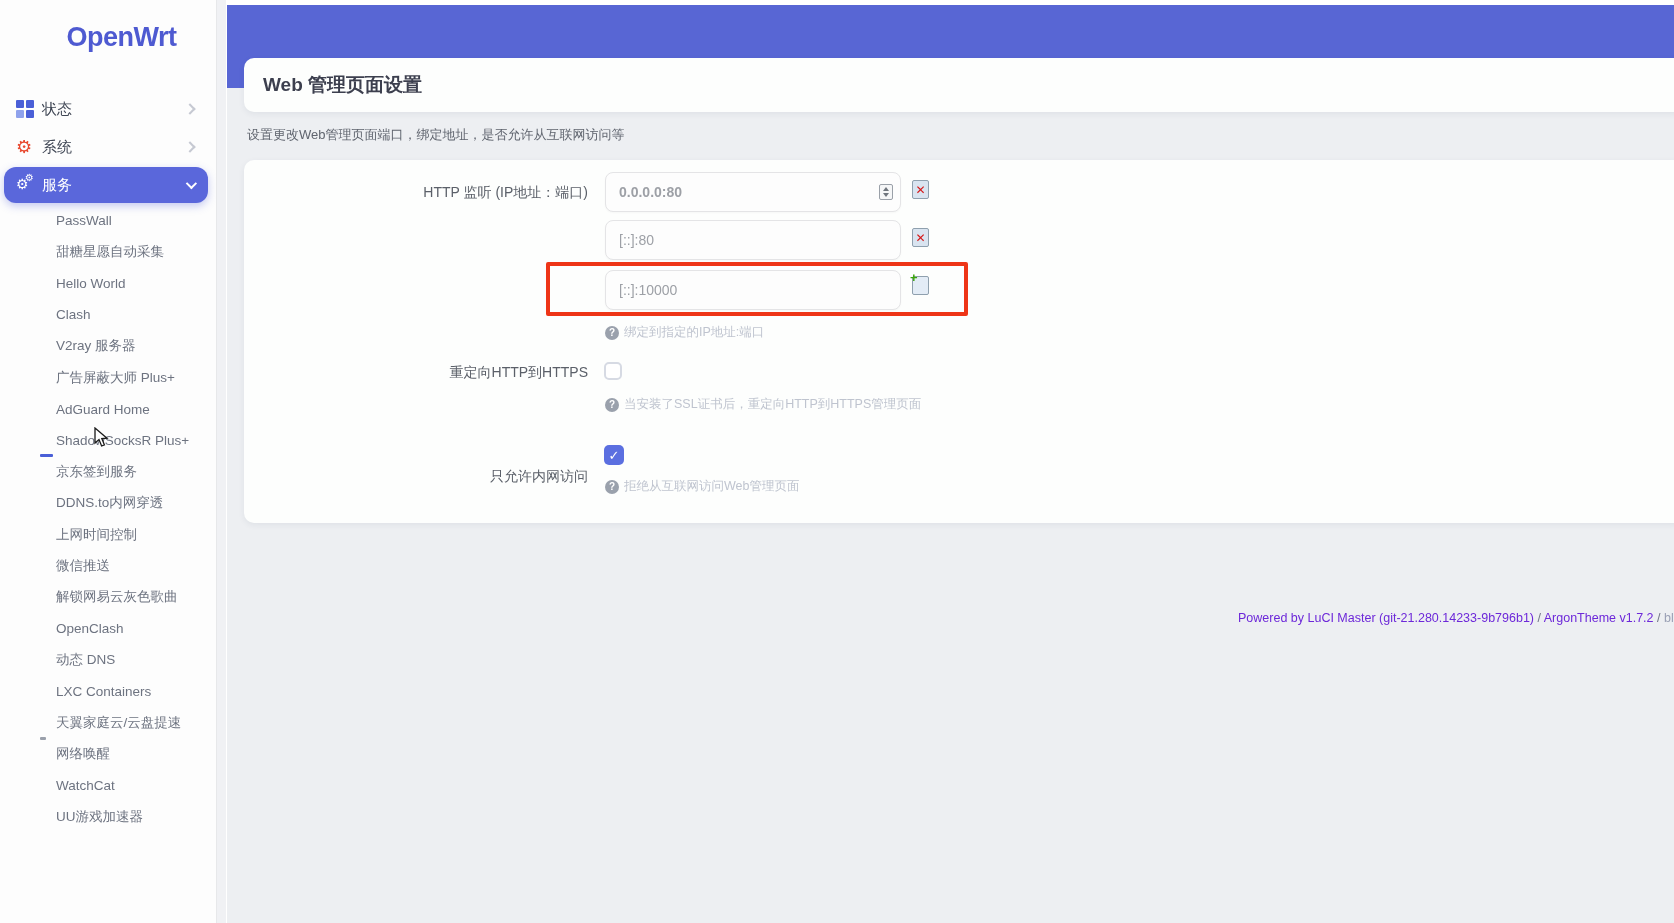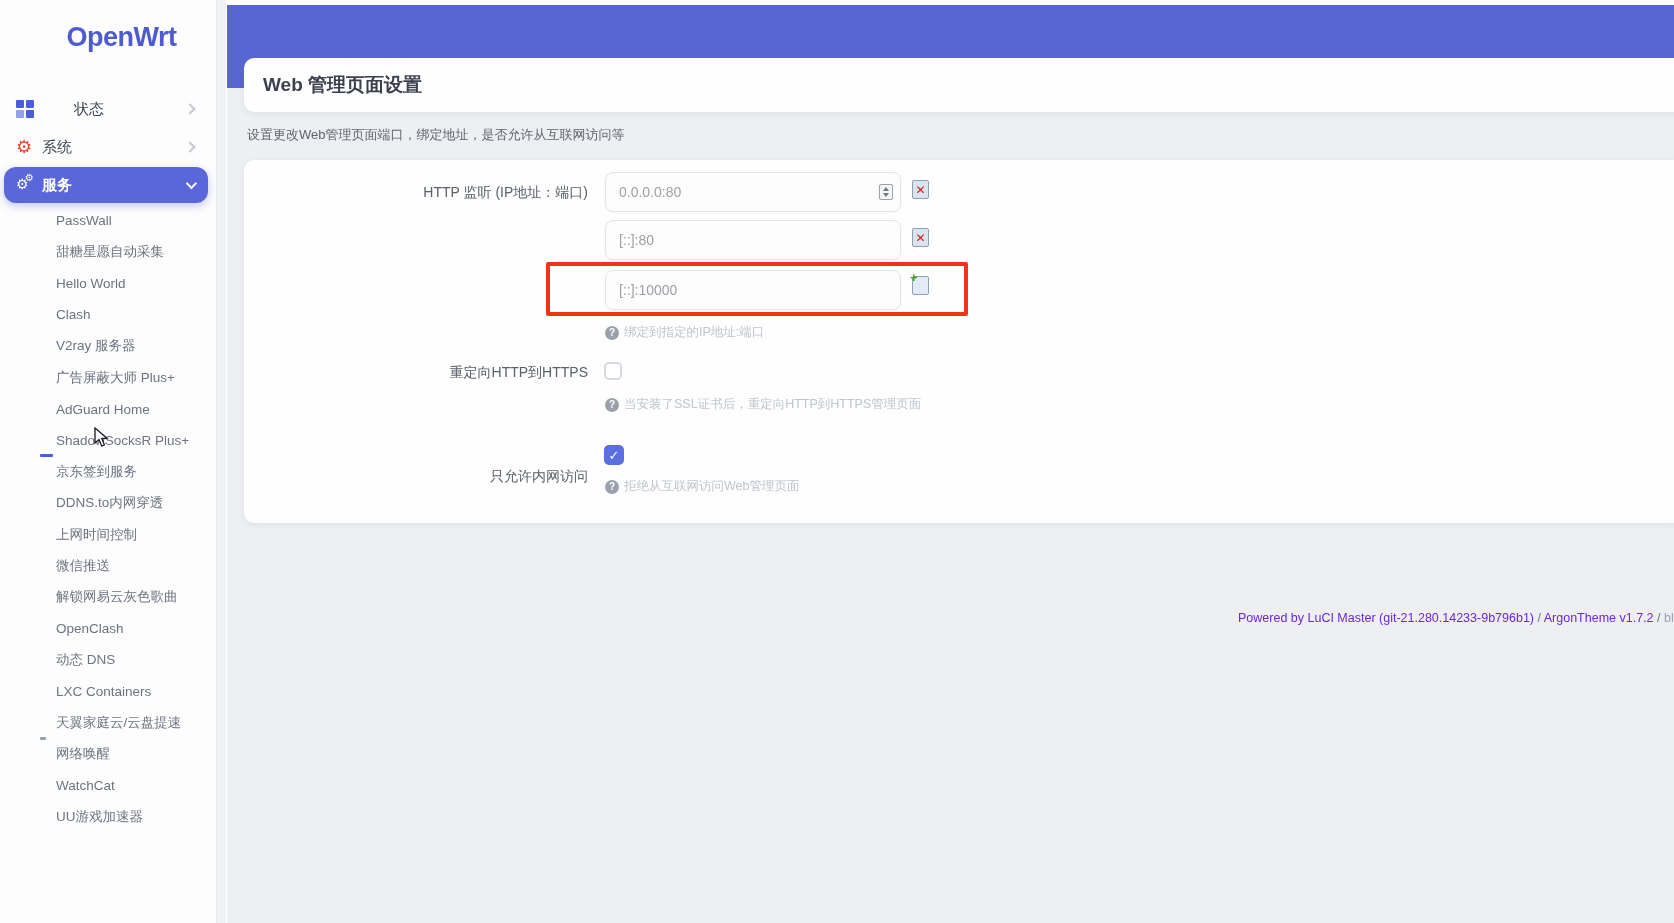--- a/index.html
+++ b/index.html
@@ -9,21 +9,21 @@
 
   
   #sidebar { position:absolute; left:0; top:0; width:216px; height:923px; background:#fdfdfd; z-index:5; }
   #scrollstrip { position:absolute; left:216px; top:0; width:10px; height:923px; background:#f0f1f4; border-left:1px solid #e7e8ea; z-index:6; }
   #logo { position:absolute; left:0; top:22px; width:216px; text-align:center; font-size:27px; font-weight:800; color:#4e5ad1; letter-spacing:-0.5px;padding-left:27px; }
   .navrow { position:absolute; left:4px; width:204px; height:36px; display:flex; align-items:center; }
   .navrow .navlabel { font-size:15px; color:#3f4654; }
   .navrow .navicon { width:26px; margin-left:12px; display:flex; align-items:center; }
   .chev-right { position:absolute; right:14px; width:8px; height:8px; border-right:2px solid #c6c9d2; border-bottom:2px solid #c6c9d2; transform:rotate(-45deg); }
   .navrow.active { background:#5a67db; border-radius:12px; box-shadow:0 3px 8px rgba(90,103,219,.35); }
-  .navrow.active .navlabel { color:#fff; font-weight:bold; }
+  .navrow.active .navlabel { color:#fff; font-weight:normal; }
   .chev-down { position:absolute; right:14px; width:8px; height:8px; border-right:2.5px solid #fff; border-bottom:2.5px solid #fff; transform:rotate(45deg) translateY(-2px); }
   .grid-icon { display:grid; grid-template-columns:8px 8px; grid-template-rows:8px 8px; gap:2px; }
   .grid-icon span { display:block; border-radius:1px; }
   .gear-glyph { font-size:18px; color:#e8482e; line-height:1; }
   .gears-white { position:relative; width:24px; height:20px; }
   .gears-white .g1 { position:absolute; left:0; top:2px; font-size:14px; color:#fff; line-height:1; }
   .gears-white .g2 { position:absolute; left:9px; top:-2px; font-size:10px; color:#fff; line-height:1; }
   #submenu { position:absolute; left:0; top:205px; width:216px; }
   .subitem { height:31.4px; display:flex; align-items:center; padding-left:56px; font-size:13.5px; color:#6d7380; cursor:pointer; white-space:nowrap; }
   .dash-marker { position:absolute; left:40px; height:3px; border-radius:1px; }
@@ -72,21 +72,21 @@
 
   <div class="card" id="header-card">
     <div id="page-title">Web 管理页面设置</div>
   </div>
   <div id="page-desc">设置更改Web管理页面端口，绑定地址，是否允许从互联网访问等</div>
 
   <div class="card" id="form-card"></div>
 
   <div class="form-label" style="top:184px;">HTTP 监听 (IP地址：端口)</div>
 
-  <div class="tf" style="top:172px;">
+  <div class="tf" style="top:172px;font-weight:bold;">
     <span>0.0.0.0:80</span>
     <span class="combo-btn">
         <span class="tri-up"></span>
         <span class="tri-dn"></span>
       </span>
   </div>
   <div class="icon-btn del" style="top:180px;">✕</div>
 
   <div class="tf" style="top:220px;">
     <span>[::]:80</span>
@@ -118,21 +118,21 @@
     <span>拒绝从互联网访问Web管理页面</span>
   </div>
 
   <div id="footer">
     <span class="lnk">Powered by LuCI Master (git-21.280.14233-9b796b1)</span><span class="sep"> / </span><span class="lnk">ArgonTheme v1.7.2</span><span class="sep"> / </span><span class="muted">blea</span>
   </div>
 
   <div id="sidebar">
     <div id="logo">OpenWrt</div>
 
-    <div class="navrow" style="top:91px;gap:32px;">
+    <div class="navrow" style="top:91px;">
       <span class="navicon">
         <span class="grid-icon">
           <span style="background:#4a5fd7"></span>
             <span style="background:#4a5fd7"></span>
           <span style="background:#8fa2ec"></span>
             <span style="background:#4a5fd7"></span>
         </span>
       </span>
       <span class="navlabel">状态</span>
       <span class="chev-right"></span>

